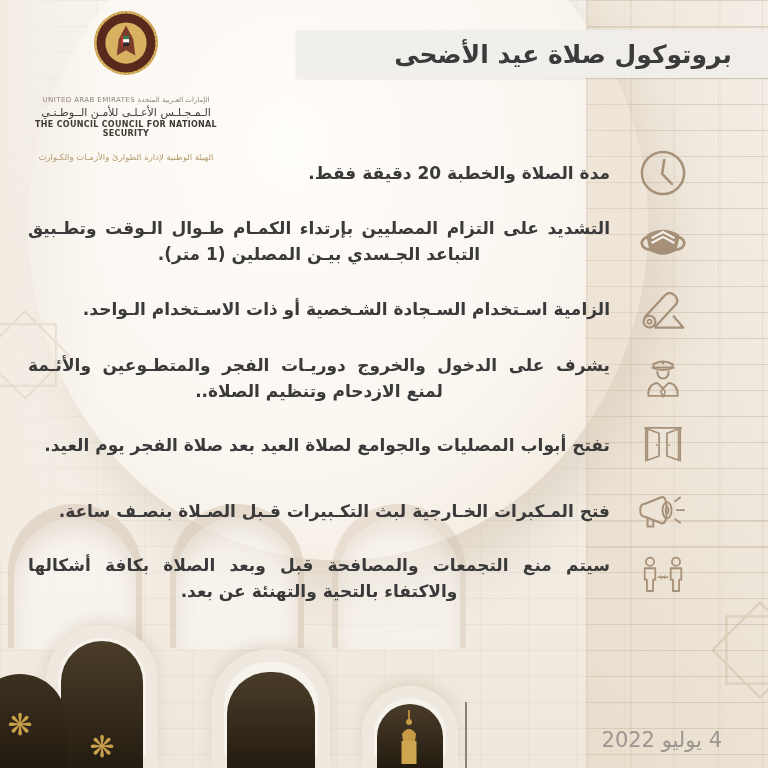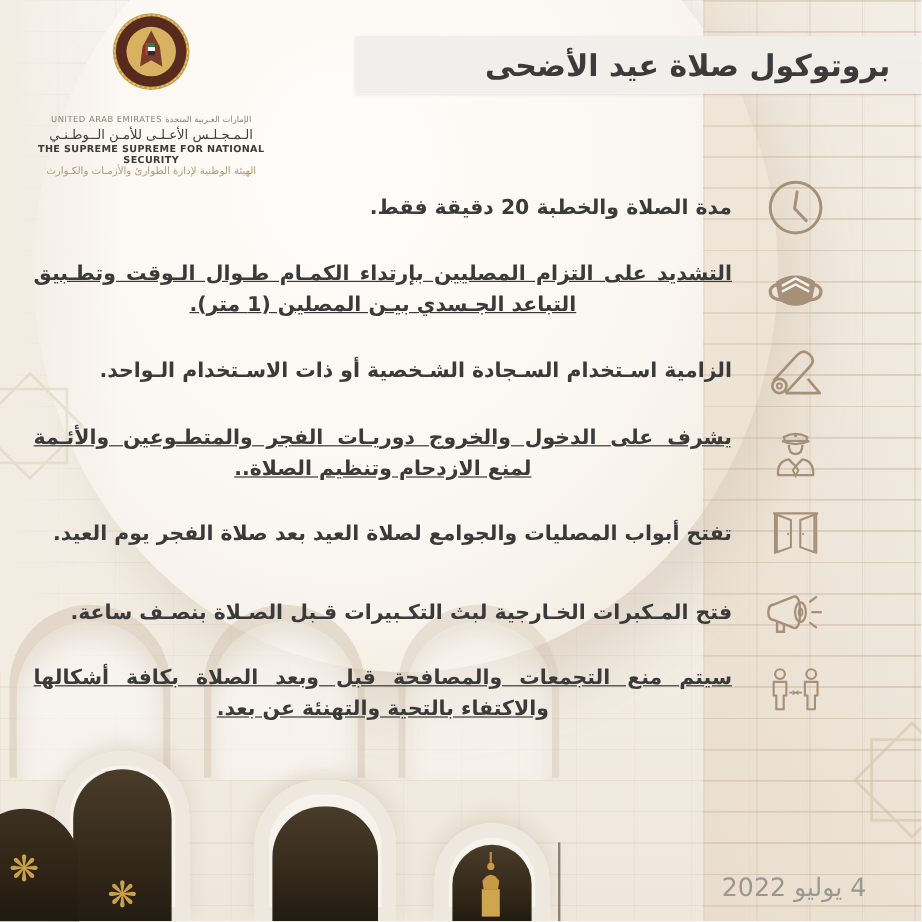--- a/index.html
+++ b/index.html
@@ -37,35 +37,35 @@
   .pole{position:absolute;left:465px;bottom:0;width:2px;height:66px;background:#6b6257;opacity:.75;}
   .geo{position:absolute;opacity:.45;}
   .geo svg rect{fill:none;stroke:#cdbb9e;stroke-width:2;}
 
   
   .logo{position:absolute;left:14px;top:10px;width:224px;text-align:center;z-index:5;}
   .emblem{width:66px;height:66px;margin:0 auto;}
   .logo-l1{margin-top:20px;font-size:7px;color:#8c8273;letter-spacing:.4px;direction:ltr;}
   .logo-l2{margin-top:2px;font-size:11px;font-weight:normal;color:#46413a;direction:rtl;}
   .logo-l3{margin-top:1px;font-size:8px;font-weight:bold;color:#3f3a33;letter-spacing:.3px;direction:ltr;}
-  .logo-l4{margin-top:0;font-size:8.5px;color:#b39b6c;direction:rtl;}
+  .logo-l4{margin-top:14px;font-size:8.5px;color:#b39b6c;direction:rtl;}
   .title-strip{position:absolute;left:296px;right:0;top:30px;height:48px;z-index:5;
     background:rgba(240,238,234,.95);display:flex;align-items:center;justify-content:flex-end;
-    padding-right:26px;box-sizing:border-box;box-shadow:0 1px 2px rgba(120,105,85,.15);}
+    padding-right:36px;box-sizing:border-box;box-shadow:0 1px 2px rgba(120,105,85,.15);}
   .title-strip h1{margin:0;font-size:25px;font-weight:bold;color:#3b3b3b;direction:rtl;}
 
   
   .content{position:absolute;top:146px;left:0;right:0;z-index:5;direction:rtl;
     padding-right:76px;padding-left:28px;box-sizing:border-box;}
   .row{display:flex;align-items:center;margin-bottom:15px;}
   .icon-box{flex:0 0 58px;width:58px;display:flex;justify-content:center;align-items:center;margin-left:24px;}
   .icon-box svg{display:block;}
   .item-text{flex:1;margin:0;font-size:17px;line-height:26px;font-weight:bold;color:#3a3a3a;}
   .ta-right{text-align:right;}
-  .ta-just{text-align:justify;text-align-last:center;text-decoration:underline;}
+  .ta-just{text-align:justify;text-align-last:center;}
 
   .date{position:absolute;right:46px;bottom:16px;z-index:5;font-size:21px;color:#9b9690;direction:rtl;}
   .stroke{fill:none;stroke:#a69078;}
 </style>
 </head>
 <body>
 
 <div class="canvas">
 
   <div class="bricks"></div>
@@ -125,21 +125,21 @@
         <circle cx="32" cy="32" r="20" fill="#d8b261"></circle>
         <path d="M32 15 L25 28 L23 44 L32 39 L41 44 L39 28 Z" fill="#7a3b2a"></path>
         <rect x="29" y="25" width="6" height="3.3" fill="#2f7d4f"></rect>
         <rect x="29" y="28.3" width="6" height="3.3" fill="#ffffff"></rect>
         <rect x="29" y="31.6" width="6" height="3.4" fill="#2b2b2b"></rect>
         <rect x="27.4" y="25" width="1.8" height="10" fill="#c33b2e"></rect>
       </svg>
     </div>
     <div class="logo-l1">UNITED ARAB EMIRATES الإمارات العـربية المتحدة</div>
     <div class="logo-l2">الـمـجـلـس الأعـلـى للأمـن الــوطـنـي</div>
-    <div class="logo-l3">THE SUPREME SUPREME FOR NATIONAL SECURITY</div>
+    <div class="logo-l3">THE COUNCIL COUNCIL FOR NATIONAL SECURITY</div>
     <div class="logo-l4">الهيئة الوطنية لإدارة الطوارئ والأزمـات والكـوارث</div>
   </div>
 
   <div class="title-strip">
     <h1>بروتوكول صلاة عيد الأضحى</h1>
   </div>
 
   <div class="content">
 
     <div class="row">

